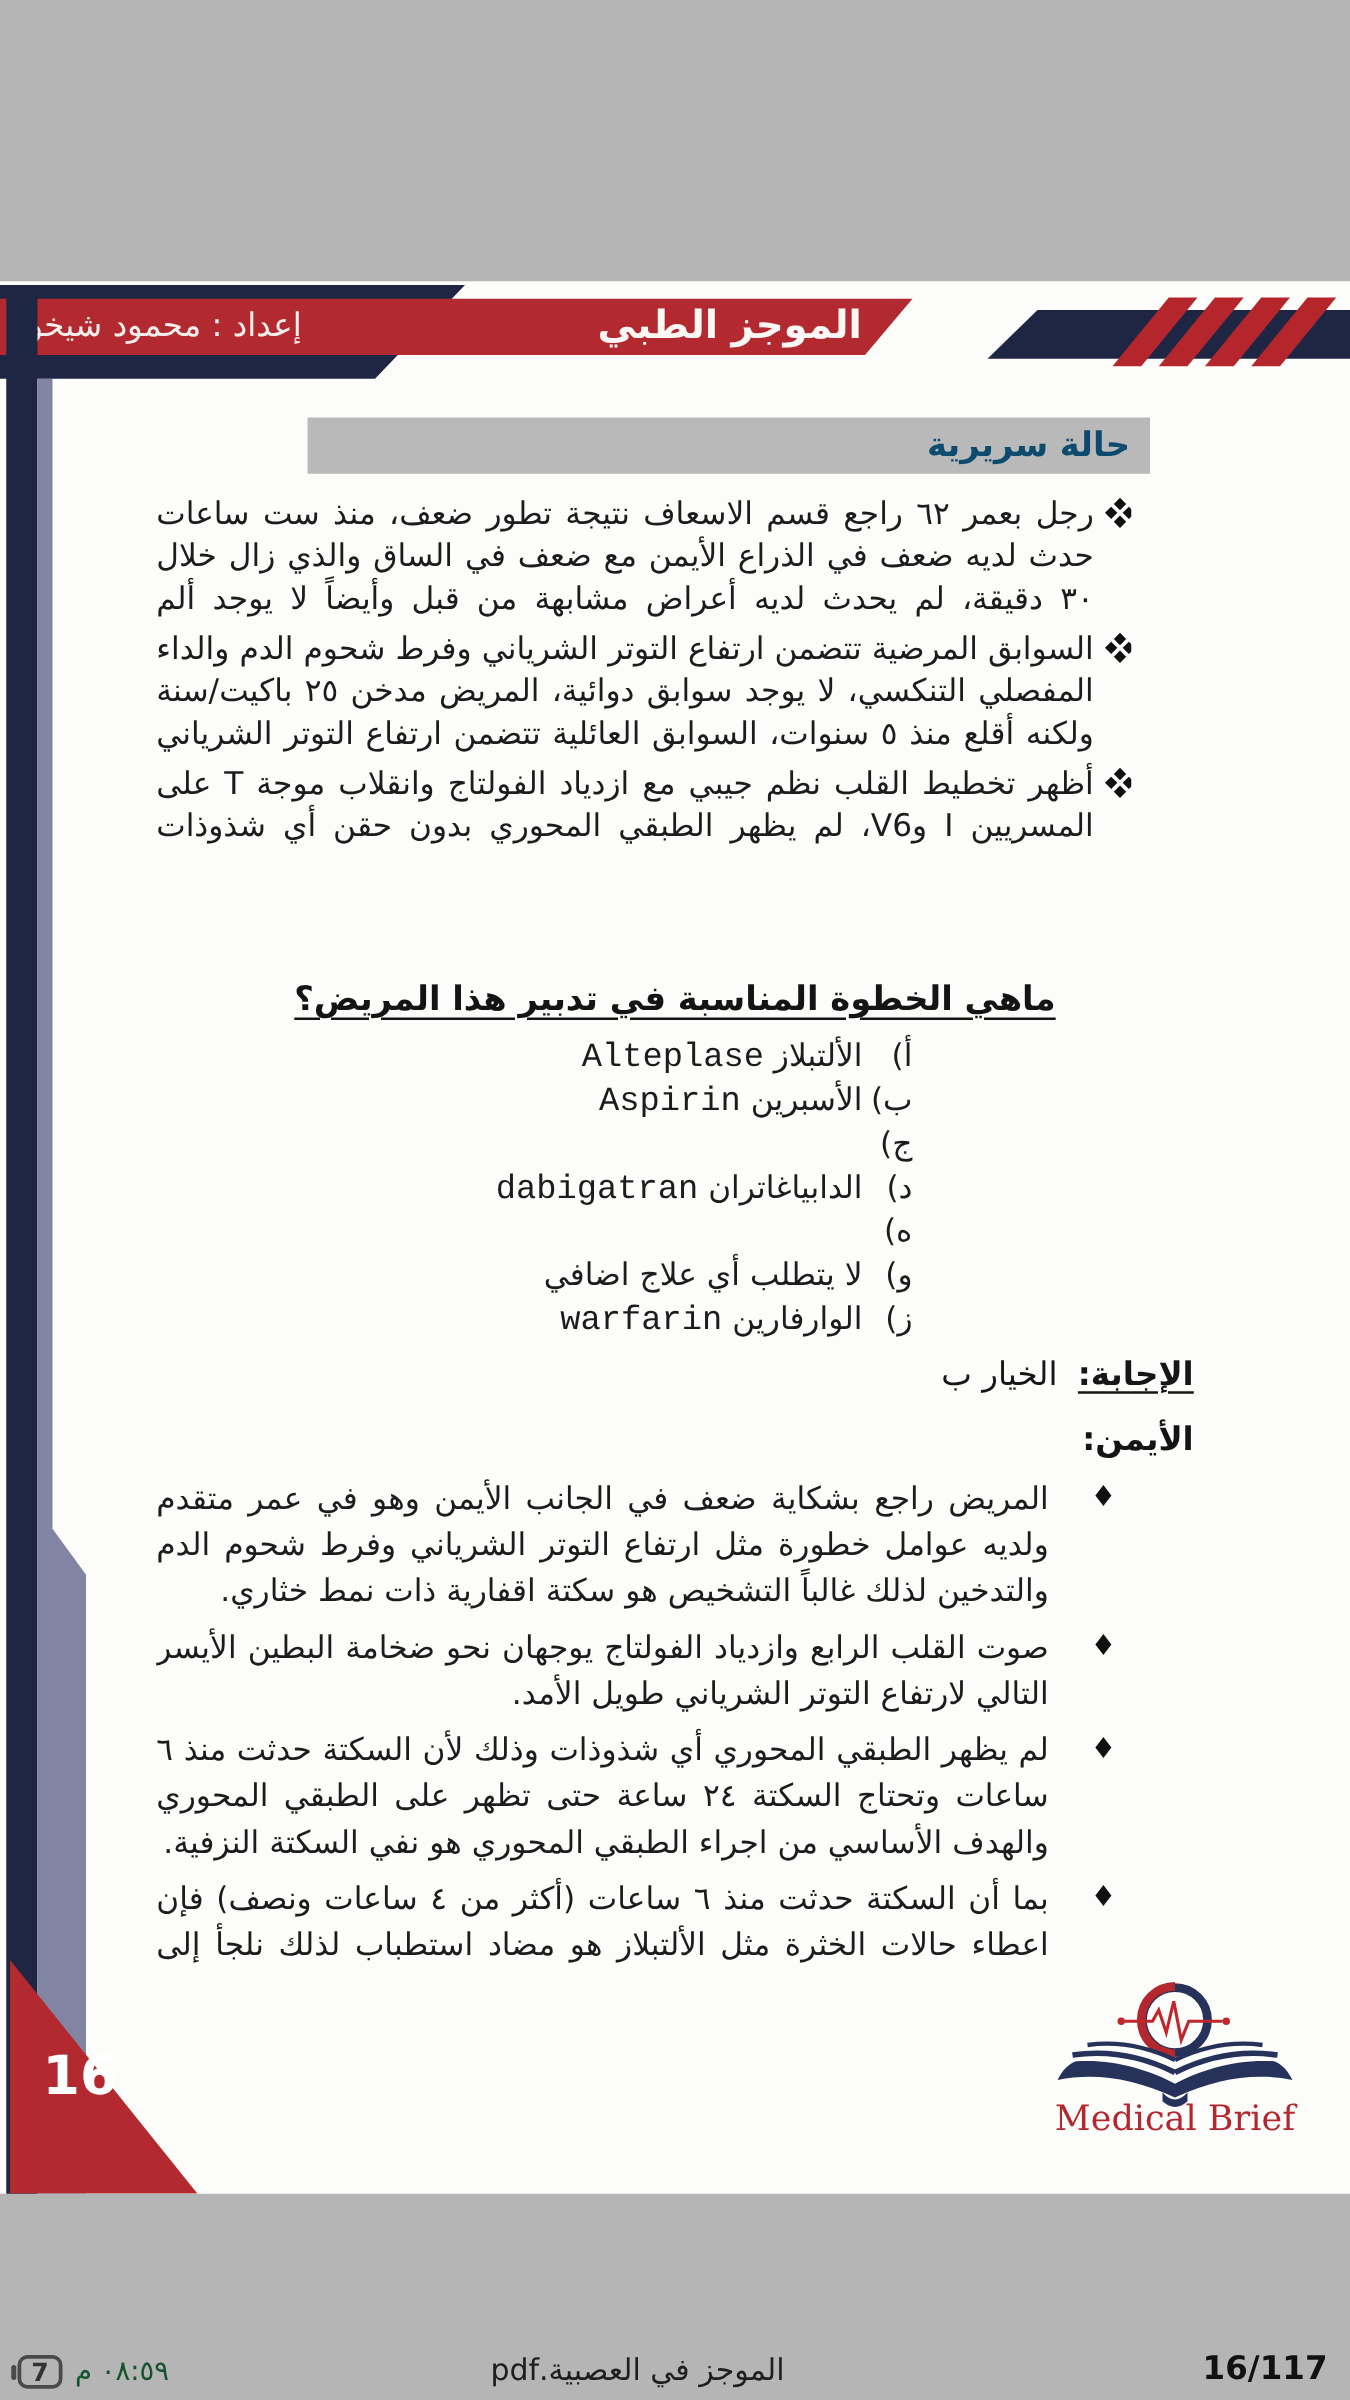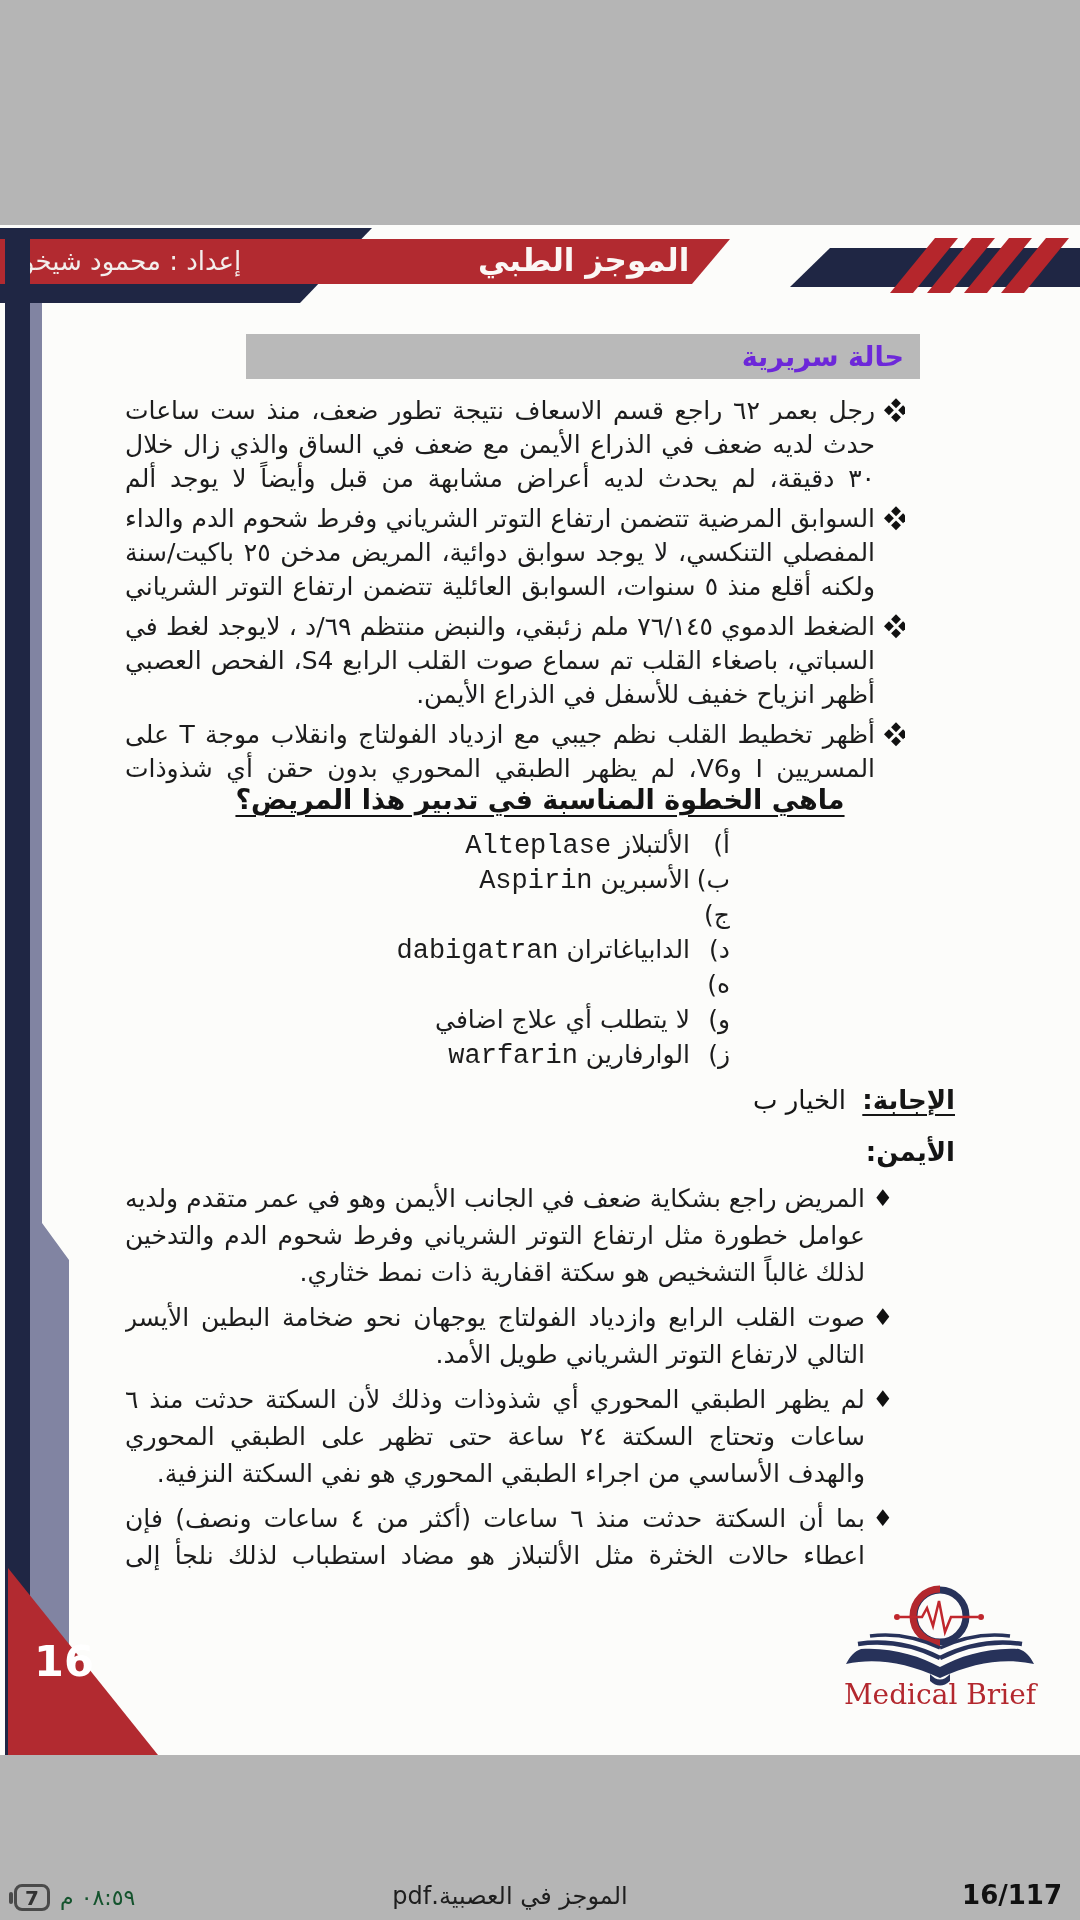--- a/index.html
+++ b/index.html
@@ -30,21 +30,21 @@
     left:30px;top:303px;width:39px;height:1452px;background:#8184a2;
     clip-path:polygon(0 0,12px 0,12px 920px,39px 957px,39px 1452px,0 1452px);
   }
   .corner-tri{left:8px;top:1568px;width:150px;height:187px;background:#b22a30;
     clip-path:polygon(0 0,100% 100%,0 100%);}
   .corner-num{left:34px;top:1636px;font-size:43px;font-weight:bold;color:#fff;}
   
   .title-box{
     left:246px;top:334px;width:674px;height:45px;background:#b9b9b9;
     direction:rtl;display:flex;align-items:center;padding-right:16px;box-sizing:border-box;
-    font-size:27px;font-weight:bold;color:#6d28d9;
+    font-size:27px;font-weight:bold;color:#0c4a6e;
   }
   .case-bullets{left:125px;top:394px;width:830px;}
   .bullet-row{display:flex;direction:rtl;margin-right:50px;overflow:hidden;}
   .bullet-row .btxt{
     flex:1;font-size:25px;line-height:34px;color:#1c1c1c;
     text-align:justify;margin-right:12px;
   }
   .b3{height:102px;margin-bottom:6px;}
   .b2{height:68px;margin-bottom:6px;}
   
@@ -62,21 +62,21 @@
   .opt-letter{flex:0 0 40px;font-size:25px;}
   .opt-text{white-space:nowrap;}
   .latin{font-family:Liberation Mono, monospace;font-size:27px;}
   .answer{left:125px;top:1085px;width:830px;direction:rtl;text-align:right;font-size:26px;color:#161616;}
   .answer .lbl{font-weight:bold;text-decoration:underline;text-decoration-thickness:2px;text-underline-offset:5px;}
   .answer .val{margin-right:8px;}
   .explain-label{left:125px;top:1137px;width:830px;direction:rtl;text-align:right;
     font-size:26px;font-weight:bold;color:#141414;}
   .exp-bullets{left:125px;top:1180px;width:830px;}
   .exp-row{display:flex;direction:rtl;margin-right:62px;overflow:hidden;}
-  .exp-row .btxt{flex:1;font-size:25px;line-height:37px;color:#1c1c1c;text-align:justify;margin-right:6px;}
+  .exp-row .btxt{flex:1;font-size:25px;line-height:37px;color:#1c1c1c;text-align:justify;margin-right:32px;}
   .e3{height:111px;margin-bottom:8px;}
   .e2{height:74px;margin-bottom:8px;}
   .dmark{flex:0 0 22px;font-size:23px;line-height:37px;color:#111;}
   
   .logo{left:830px;top:1578px;width:220px;height:132px;}
   
   .battery{left:14px;top:1884px;width:36px;height:27px;border:3px solid #4a4a4a;border-radius:8px;
     display:flex;align-items:center;justify-content:center;
     font-size:20px;font-weight:bold;color:#333;background:transparent;box-sizing:border-box;}
   .battery-nub{left:9px;top:1892px;width:4px;height:12px;background:#4a4a4a;border-radius:2px;}
@@ -111,24 +111,20 @@
 </div>
 
 <div class="abs case-bullets">
   <div class="bullet-row b3">
     <span class="m4"></span>
     <div class="btxt">رجل بعمر ٦٢ راجع قسم الاسعاف نتيجة تطور ضعف، منذ ست ساعات حدث لديه ضعف في الذراع الأيمن مع ضعف في الساق والذي زال خلال ٣٠ دقيقة، لم يحدث لديه أعراض مشابهة من قبل وأيضاً لا يوجد ألم صدري أو خفقان أو زلة تنفسية أو دوار أو غشي.</div>
   </div>
   <div class="bullet-row b3">
     <span class="m4"></span>
     <div class="btxt">السوابق المرضية تتضمن ارتفاع التوتر الشرياني وفرط شحوم الدم والداء المفصلي التنكسي، لا يوجد سوابق دوائية، المريض مدخن ٢٥ باكيت/سنة ولكنه أقلع منذ ٥ سنوات، السوابق العائلية تتضمن ارتفاع التوتر الشرياني والداء السكري النمط الثاني.</div>
-  </div>
-  <div class="bullet-row b3">
-    <span class="m4"></span>
-    <div class="btxt">الضغط الدموي ٧٦/١٤٥ ملم زئبقي، والنبض منتظم ٦٩/د ، لايوجد لغط في السباتي، باصغاء القلب تم سماع صوت القلب الرابع S4، الفحص العصبي أظهر انزياح خفيف للأسفل في الذراع الأيمن.</div>
   </div>
   <div class="bullet-row b2">
     <span class="m4"></span>
     <div class="btxt">أظهر تخطيط القلب نظم جيبي مع ازدياد الفولتاج وانقلاب موجة T على المسريين I وV6، لم يظهر الطبقي المحوري بدون حقن أي شذوذات والتصوير بالرنين المغناطيسي قيد الانتظار.</div>
   </div>
 </div>
 
 <div class="abs question">ماهي الخطوة المناسبة في تدبير هذا المريض؟</div>
 
 <div class="abs options">

